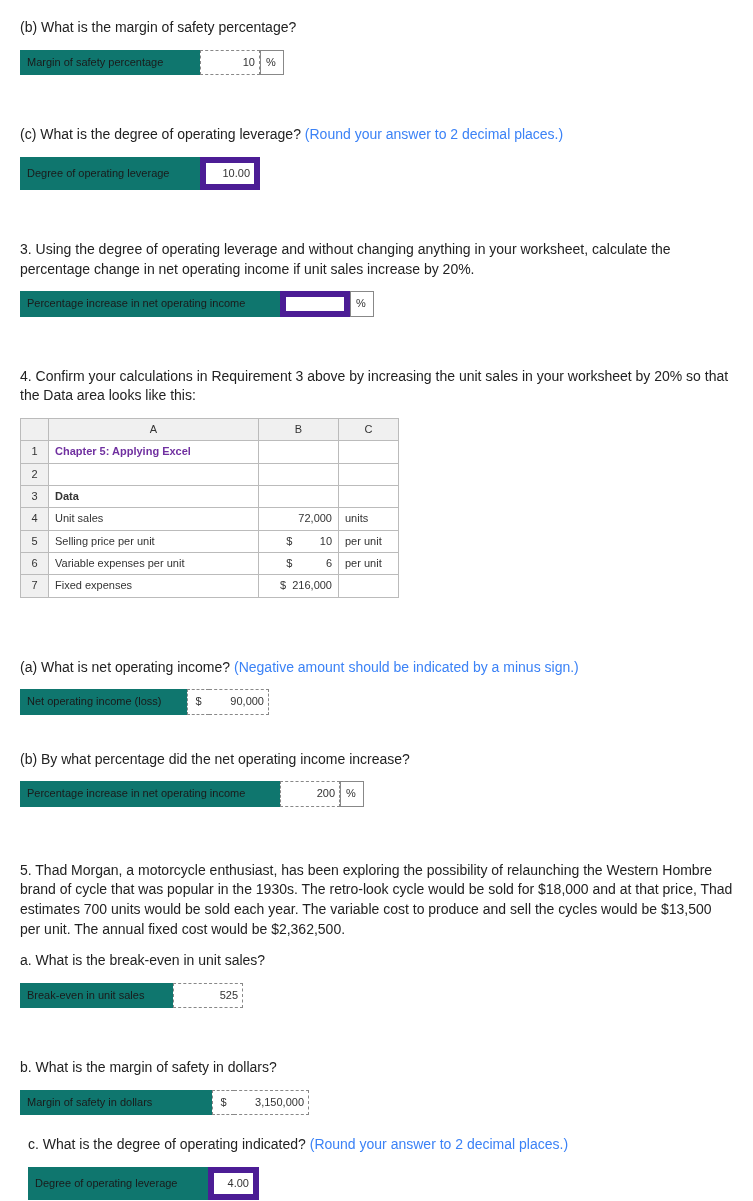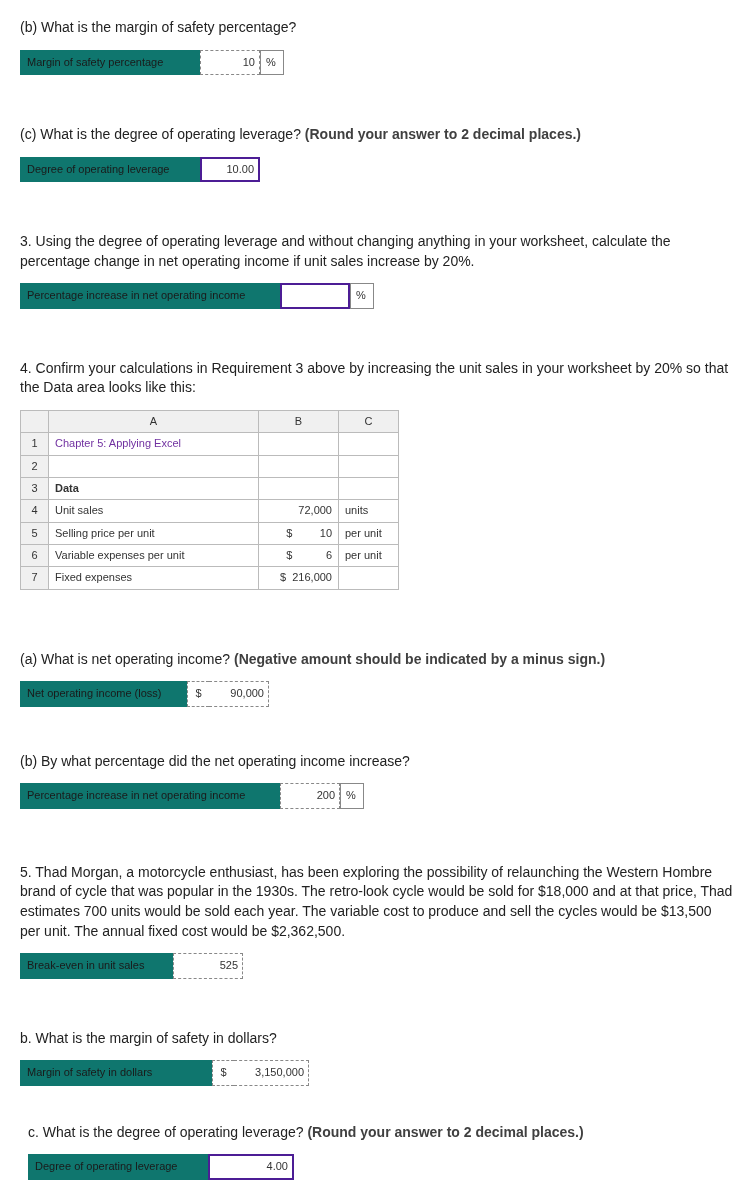--- a/index.html
+++ b/index.html
@@ -7,36 +7,36 @@
     font-family: Arial, Helvetica, sans-serif;
     font-size: 12px;
     color: #333;
     margin: 0;
     padding: 18px 20px;
     width: 753px;
     line-height: 1.4;
   }
   .question { margin-bottom: 50px; }
   .q-text { margin: 0 0 12px 0; font-size: 14px; color: #222; }
-  .bold-red { color: #404040; font-weight: bold; }
+  .bold-red { color: #3b82f6; font-weight: normal; }
   .answer-row {
     display: flex;
     align-items: stretch;
     font-size: 11px;
   }
   .label-cell {
     background: #0f766e;
     border: 1px solid #0f766e;
     padding: 4px 6px;
     color: #1a1a1a;
     display: flex;
     align-items: center;
   }
   .value-cell {
-    border: 2px solid #4c1d95;
+    border: 6px solid #4c1d95;
     padding: 3px 4px;
     background: #fff;
     text-align: right;
     display: flex;
     align-items: center;
     justify-content: flex-end;
   }
   .value-cell.dotted { border: 1px dashed #888; }
   .value-cell.prefix { justify-content: center; padding:3px 6px; }
   .unit-cell {
@@ -63,21 +63,21 @@
     text-align: center;
   }
   .col-row-header {
     background: #f0f0f0;
     text-align: center;
     width: 28px;
   }
   .col-a { width: 210px; text-align: left; }
   .col-b { width: 80px; text-align: right; }
   .col-c { width: 60px; text-align: left; }
-  .chapter-title { color: #7030a0; font-weight: normal; }
+  .chapter-title { color: #7030a0; font-weight: bold; }
   .data-bold { font-weight: bold; }
 </style>
 </head>
 <body>
 
 <div class="question">
   <p class="q-text">(b) What is the margin of safety percentage?</p>
   <div class="answer-row">
     <div class="label-cell" style="width:180px">Margin of safety percentage</div>
     <div class="value-cell dotted" style="width:60px">10</div>
@@ -153,21 +153,21 @@
     <tr>
       <td class="col-row-header">7</td>
       <td class="col-a">Fixed expenses</td>
       <td class="col-b" style="white-space:pre">$  216,000</td>
       <td class="col-c"></td>
     </tr>
   </tbody>
     </table>
 </div>
 
-<div class="question" style="margin-bottom:45px">
+<div class="question" style="margin-bottom:35px">
   <p class="q-text">
     <span>(a) What is net operating income? </span><span class="bold-red">(Negative amount should be indicated by a minus sign.)</span>
   </p>
   <div class="answer-row">
     <div class="label-cell" style="width:167px">Net operating income (loss)</div>
     <div class="value-cell dotted prefix" style="width:22px;border-right:none">$</div>
     <div class="value-cell dotted" style="width:60px;border-left:none">90,000</div>
   </div>
 </div>
 
@@ -175,36 +175,37 @@
   <p class="q-text">(b) By what percentage did the net operating income increase?</p>
   <div class="answer-row">
     <div class="label-cell" style="width:260px">Percentage increase in net operating income</div>
     <div class="value-cell dotted" style="width:60px">200</div>
     <div class="unit-cell" style="width:24px">%</div>
   </div>
 </div>
 
 <div class="question">
   <p class="q-text">5. Thad Morgan, a motorcycle enthusiast, has been exploring the possibility of relaunching the Western Hombre brand of cycle that was popular in the 1930s. The retro-look cycle would be sold for $18,000 and at that price, Thad estimates 700 units would be sold each year. The variable cost to produce and sell the cycles would be $13,500 per unit. The annual fixed cost would be $2,362,500.</p>
+  <p class="q-text">a. What is the break-even in unit sales?</p>
   <div class="answer-row">
     <div class="label-cell" style="width:153px">Break-even in unit sales</div>
     <div class="value-cell dotted" style="width:70px">525</div>
   </div>
 </div>
 
-<div class="question" style="margin-bottom:37px">
+<div class="question" style="margin-bottom:20px">
   <p class="q-text">b. What is the margin of safety in dollars?</p>
   <div class="answer-row">
     <div class="label-cell" style="width:192px">Margin of safety in dollars</div>
     <div class="value-cell dotted prefix" style="width:22px;border-right:none">$</div>
     <div class="value-cell dotted" style="width:75px;border-left:none">3,150,000</div>
   </div>
 </div>
 
 <div class="question" style="margin-bottom:10px;margin-left:8px">
   <p class="q-text">
-    <span>c. What is the degree of operating leverage? </span><span class="bold-red">(Round your answer to 2 decimal places.)</span>
+    <span>c. What is the degree of operating indicated? </span><span class="bold-red">(Round your answer to 2 decimal places.)</span>
   </p>
   <div class="answer-row">
     <div class="label-cell" style="width:180px">Degree of operating leverage</div>
-    <div class="value-cell" style="width:86px">4.00</div>
+    <div class="value-cell" style="width:51px">4.00</div>
   </div>
 </div>
 
 </body></html>

